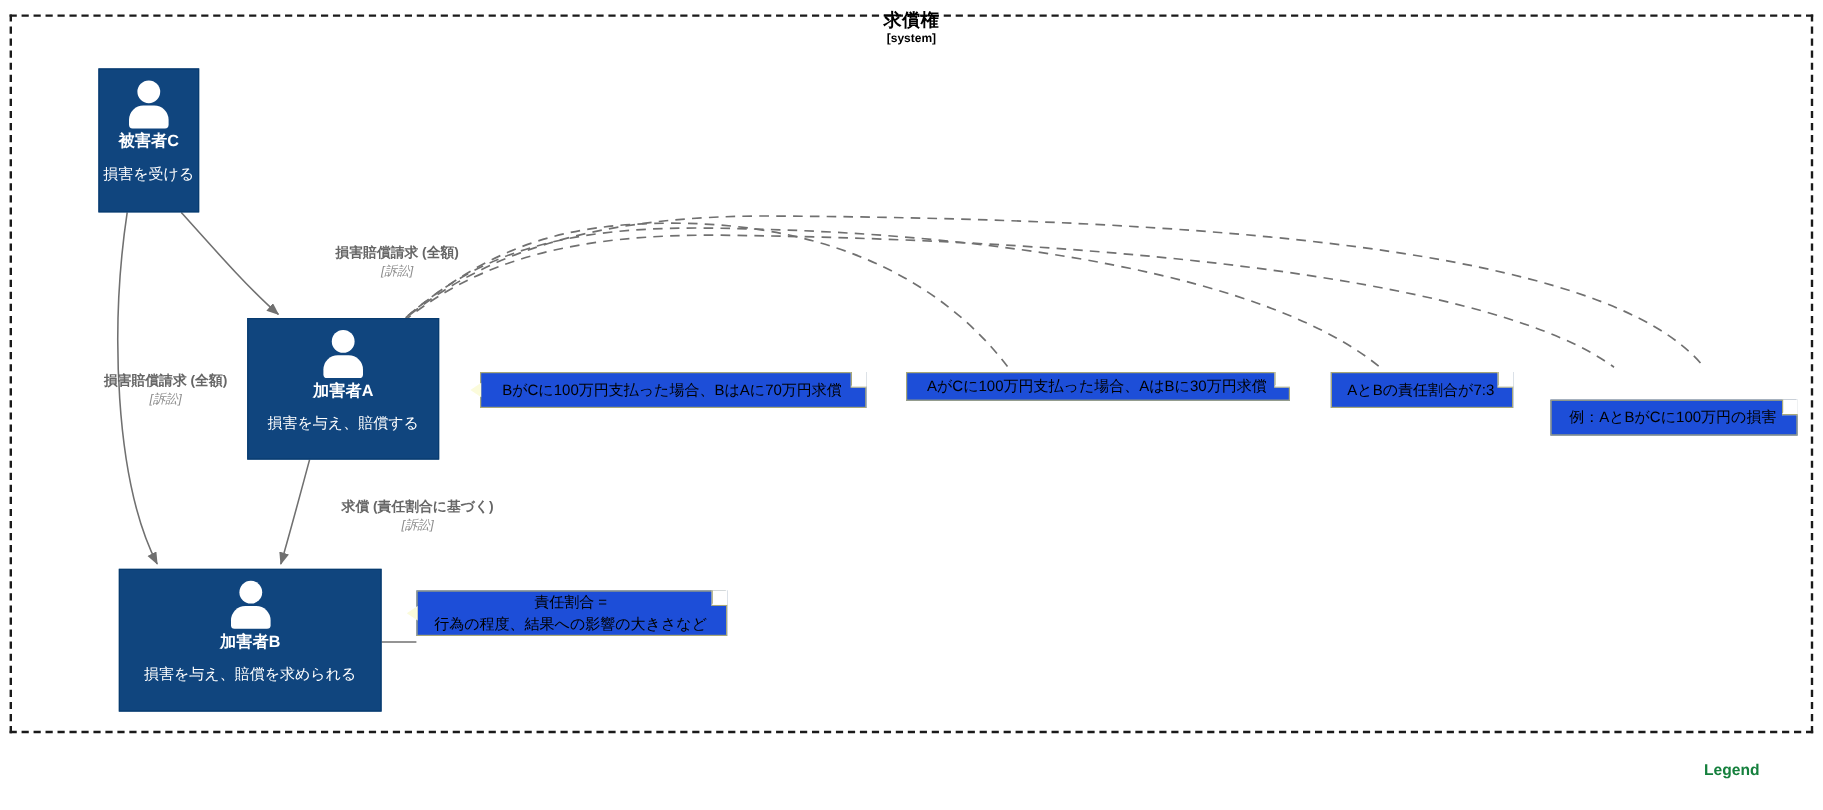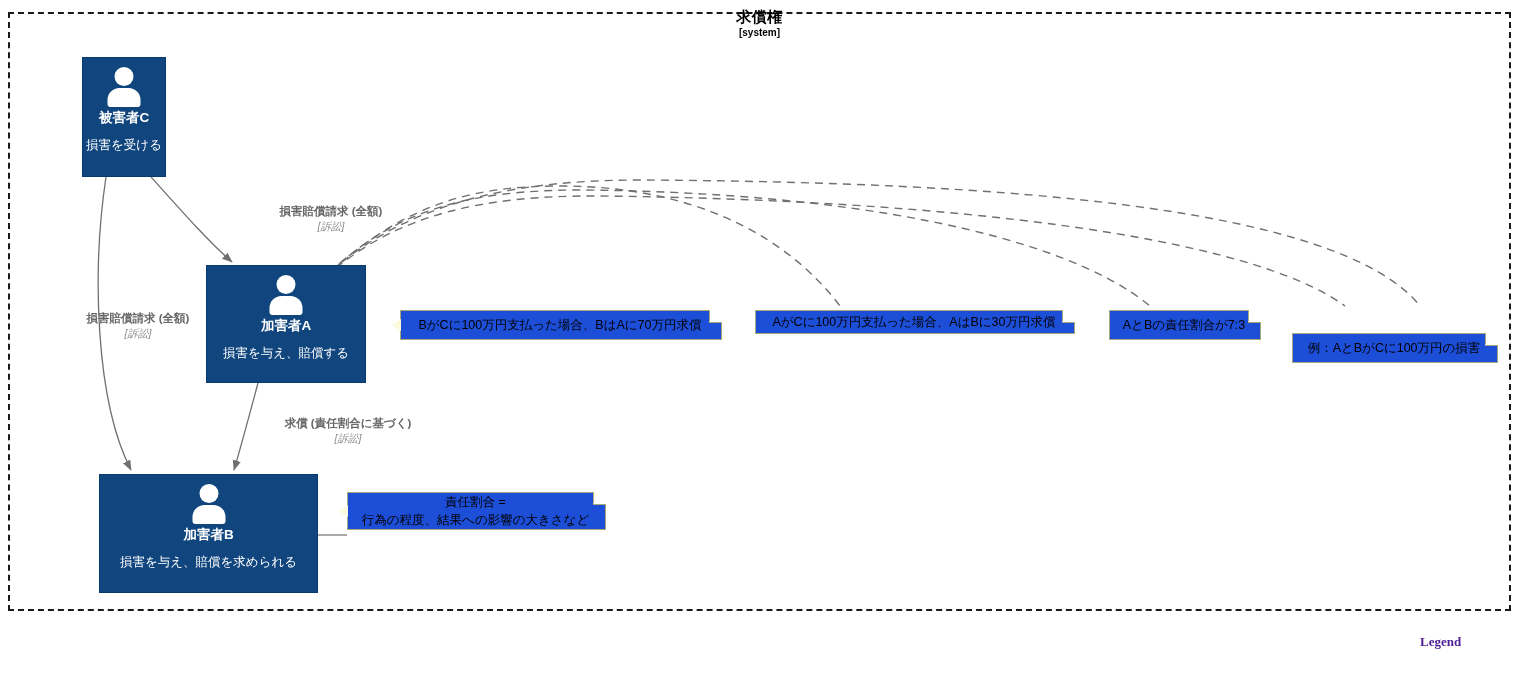--- a/index.html
+++ b/index.html
@@ -192,22 +192,21 @@
   #note-3 { left: 1109px; top: 310px; width: 152px; height: 30px; }
   #note-4 { left: 1292px; top: 310px; width: 206px; height: 30px; margin-top: 23px; }
   #note-b { left: 347px;  top: 492px; width: 259px; height: 38px; }
 
   
   #legend {
     position: absolute;
     left: 1420px; top: 634px;
     font-size: 13px;
     font-weight: bold;
-    color: #4c1d95;
-    font-family: Liberation Serif, serif;
+    color: #15803d;
   }
 </style>
 </head>
 <body>
 
 <div id="canvas">
 
   <div id="boundary"></div>
   <div id="boundary-title">求償権</div>
   <div id="boundary-subtitle">[system]</div>

